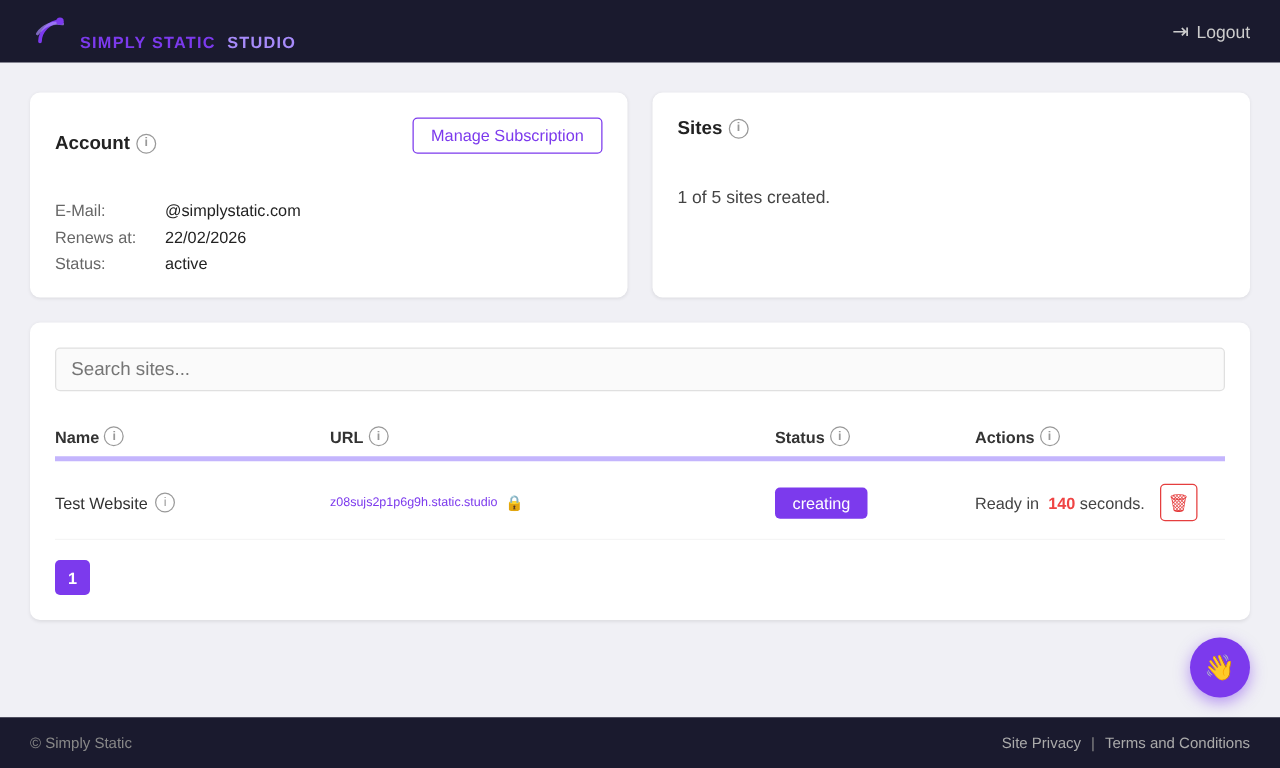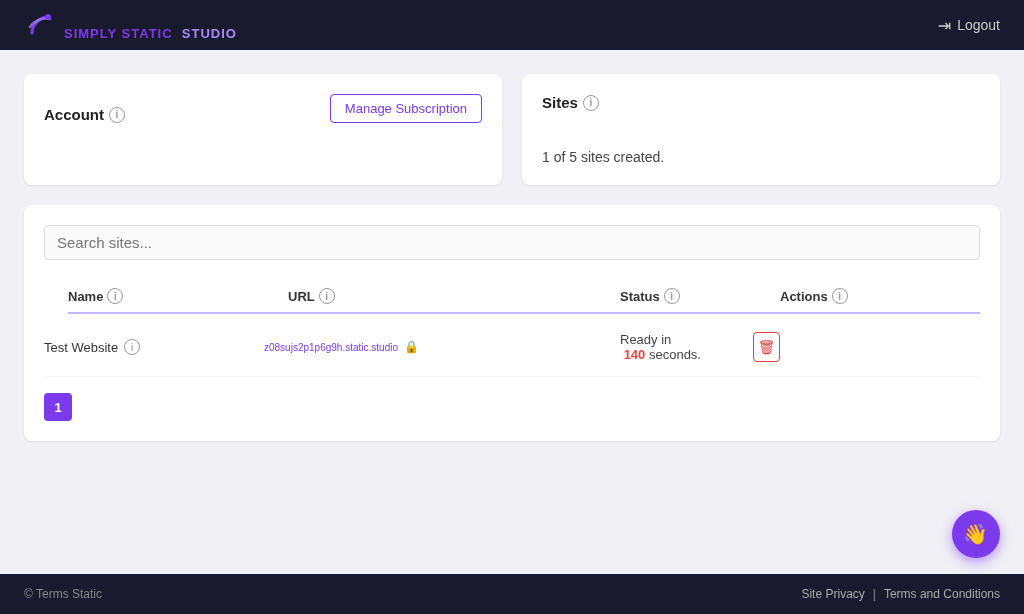--- a/index.html
+++ b/index.html
@@ -158,23 +158,22 @@
       font-size: 15px;
       color: #888;
       outline: none;
       margin-bottom: 20px;
       background: #fafafa;
     }
     .table-header {
       display: grid;
       grid-template-columns: 220px 1fr 160px 200px;
       padding: 8px 0;
-      border-bottom: 2px solid #c4b5fd;
+      border-bottom: 4px solid #c4b5fd;
       margin-bottom: 4px;
-      margin-left: 24px;
     }
     .table-col-header {
       font-size: 13px;
       font-weight: 600;
       color: #333;
       display: flex;
       align-items: center;
       gap: 4px;
     }
     .table-row {
@@ -323,20 +322,34 @@
   <div class="top-cards">
 
     <div class="card card-account">
       <div class="card-header">
         <div class="card-title">
           <span>Account</span>
           <span class="info-icon">i</span>
         </div>
         <button class="btn-outline">Manage Subscription</button>
       </div>
+      <div class="account-info">
+        <div class="account-row">
+          <span class="account-label">E-Mail:</span>
+          <span class="account-value">@simplystatic.com</span>
+        </div>
+        <div class="account-row">
+          <span class="account-label">Renews at:</span>
+          <span class="account-value">22/02/2026</span>
+        </div>
+        <div class="account-row">
+          <span class="account-label">Status:</span>
+          <span class="account-value">active</span>
+        </div>
+      </div>
     </div>
 
     <div class="card card-sites">
       <div class="card-header">
         <div class="card-title">
           <span>Sites</span>
           <span class="info-icon">i</span>
         </div>
       </div>
       <div class="sites-count">1 of 5 sites created.</div>
@@ -367,41 +380,44 @@
 
     
     <div class="table-row">
       <div class="table-cell">
         <span class="site-name">Test Website</span>
         <span class="info-icon">i</span>
       </div>
       <div class="table-cell">
         <a class="url-link" href="#">z08sujs2p1p6g9h.static.studio</a>
         <span class="lock-icon">🔒</span>
+      </div>
+      <div class="table-cell">
+        <span class="status-badge">creating</span>
       </div>
       <div class="table-cell actions-cell">
         <span>
           <span>Ready in</span>
           &nbsp;<strong>140</strong>&nbsp;<span>seconds.</span>
         </span>
         <button class="delete-btn">
           <span>🗑</span>
         </button>
       </div>
     </div>
 
     
     <div class="pagination">
       <button class="page-btn">1</button>
     </div>
   </div>
 </main>
 
 <footer class="footer">
-  <span class="footer-left">© Terms Static</span>
+  <span class="footer-left">© Simply Static</span>
   <div class="footer-right">
     <a class="footer-link" href="#">Site Privacy</a>
     <span>|</span>
     <a class="footer-link" href="#">Terms and Conditions</a>
   </div>
 </footer>
 
 <button class="fab">
   <span>👋</span>
 </button>

